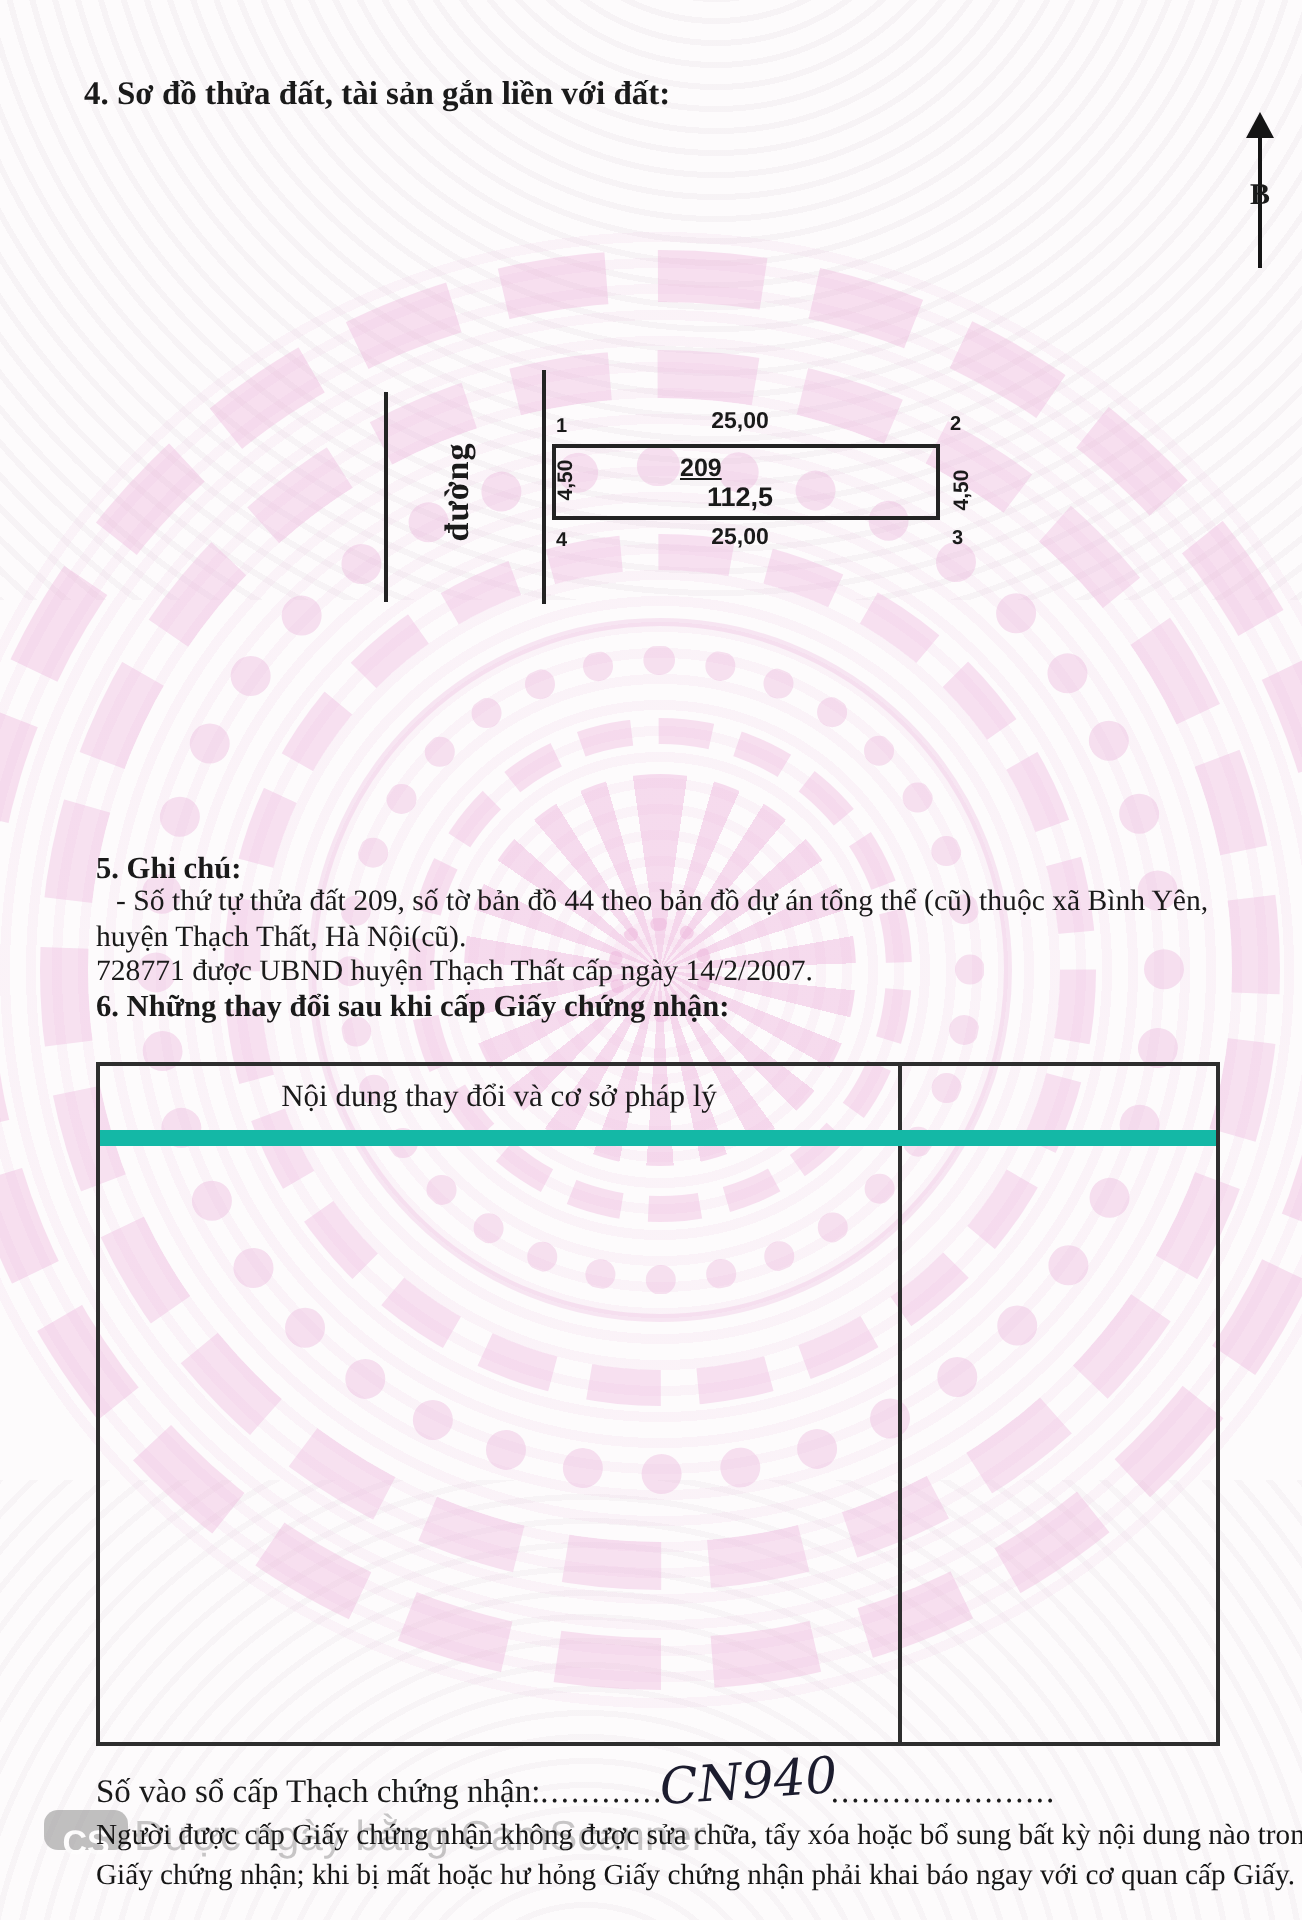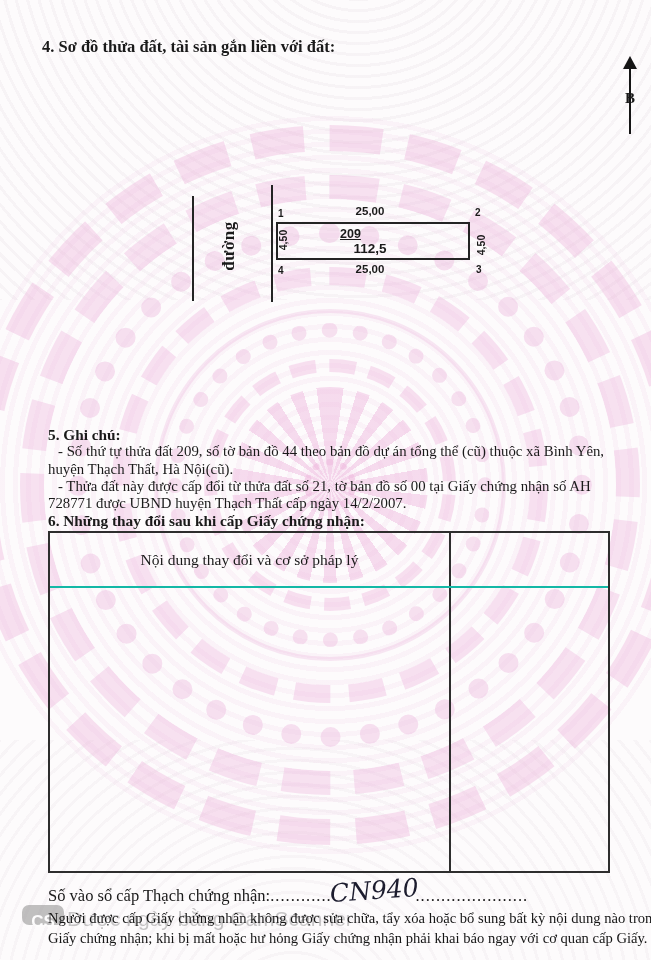--- a/index.html
+++ b/index.html
@@ -64,21 +64,21 @@
   .plot-no{left:340px;top:227px;width:60px;font-size:12.5px;text-decoration:underline;}
   .plot-area{left:340px;top:241px;width:60px;text-align:center;font-size:13.5px;}
   
   .notes{position:absolute;left:48px;top:426px;width:580px;font-size:14.8px;line-height:17.3px;}
   .notes div{white-space:nowrap;}
   .notes .bold{font-weight:bold;font-size:15.3px;}
   .notes .dash{padding-left:10px;}
   
   .chg-table{position:absolute;left:48px;top:531px;width:562px;height:342px;
     border:2.5px solid #2e2e2e;box-sizing:border-box;display:flex;flex-direction:column;background:transparent;}
-  .t-head{display:flex;height:55px;border-bottom:2px solid #14b8a6;box-sizing:border-box;}
+  .t-head{display:flex;height:40px;border-bottom:8px solid #14b8a6;box-sizing:border-box;}
   .t-body{display:flex;flex:1;}
   .colA{width:401px;border-right:2px solid #2e2e2e;box-sizing:border-box;}
   .colB{flex:1;}
   .th{display:flex;align-items:center;justify-content:center;text-align:center;
     font-size:15.5px;line-height:18px;padding:0 8px;}
   
   .register{position:absolute;left:48px;top:878px;font-size:16.5px;white-space:nowrap;}
   .register .dots{letter-spacing:1px;}
   .cn-value{display:inline-block;font-family:"DejaVu Serif",serif;font-style:italic;font-size:25px;
     transform:rotate(-4deg) translateY(-2px);margin:0 -3px 0 -2px;color:#1c1c2e;}
@@ -134,21 +134,20 @@
     <div class="dnum c2">2</div>
     <div class="dnum c3">3</div>
     <div class="dnum c4">4</div>
     <div class="dnum plot-no">209</div>
     <div class="dnum plot-area">112,5</div>
 
     <div class="notes">
       <div class="bold">5. Ghi chú:</div>
       <div class="dash">- Số thứ tự thửa đất 209, số tờ bản đồ 44 theo bản đồ dự án tổng thể (cũ) thuộc xã Bình Yên,</div>
       <div>huyện Thạch Thất, Hà Nội(cũ).</div>
-      <div class="dash">- Thửa đất này được cấp đổi từ thửa đất số 21, tờ bản đồ số 00 tại Giấy chứng nhận số AH</div>
       <div>728771 được UBND huyện Thạch Thất cấp ngày 14/2/2007.</div>
       <div class="bold">6. Những thay đổi sau khi cấp Giấy chứng nhận:</div>
     </div>
 
     <div class="chg-table">
       <div class="t-head">
         <div class="th colA">Nội dung thay đổi và cơ sở pháp lý</div>
       </div>
       <div class="t-body">
         <div class="colA"></div>

